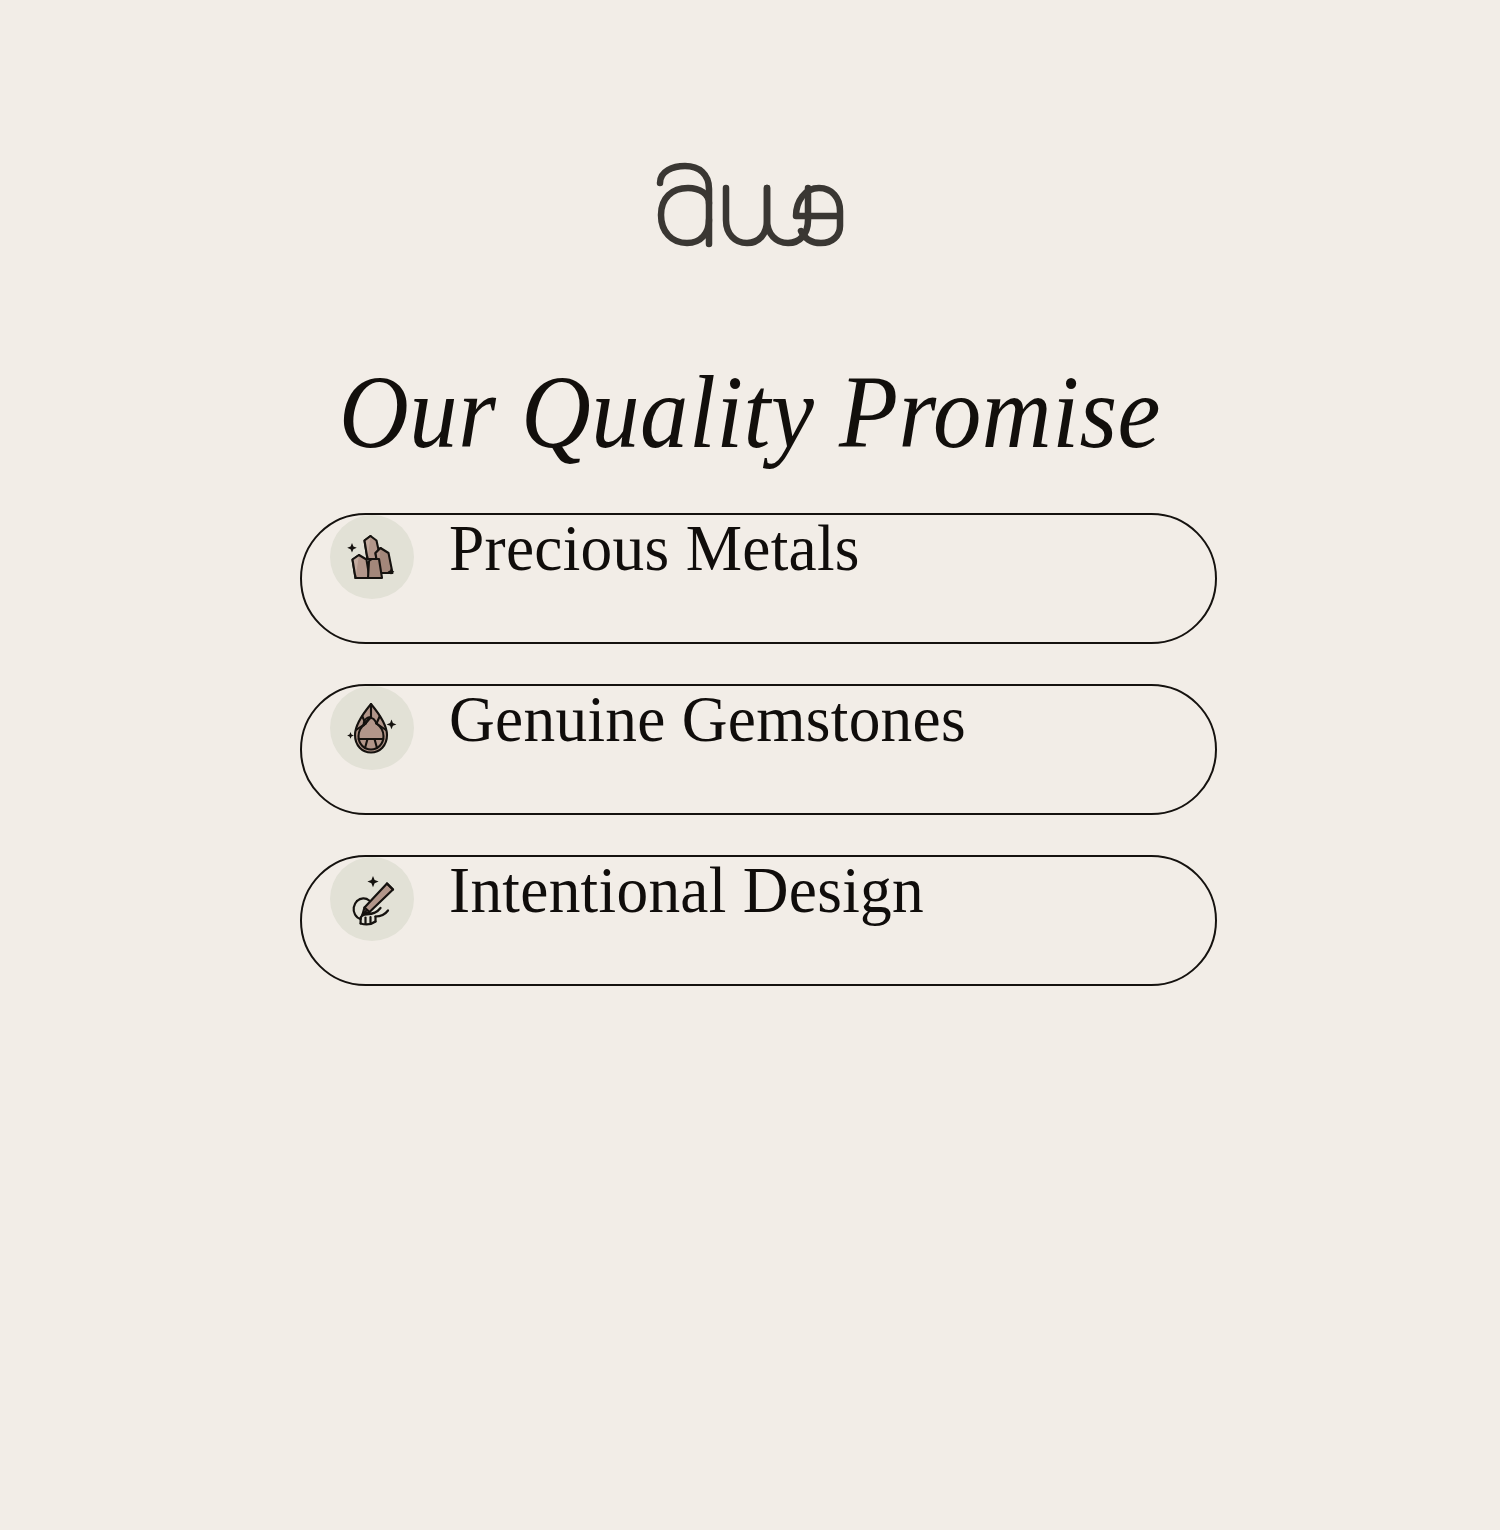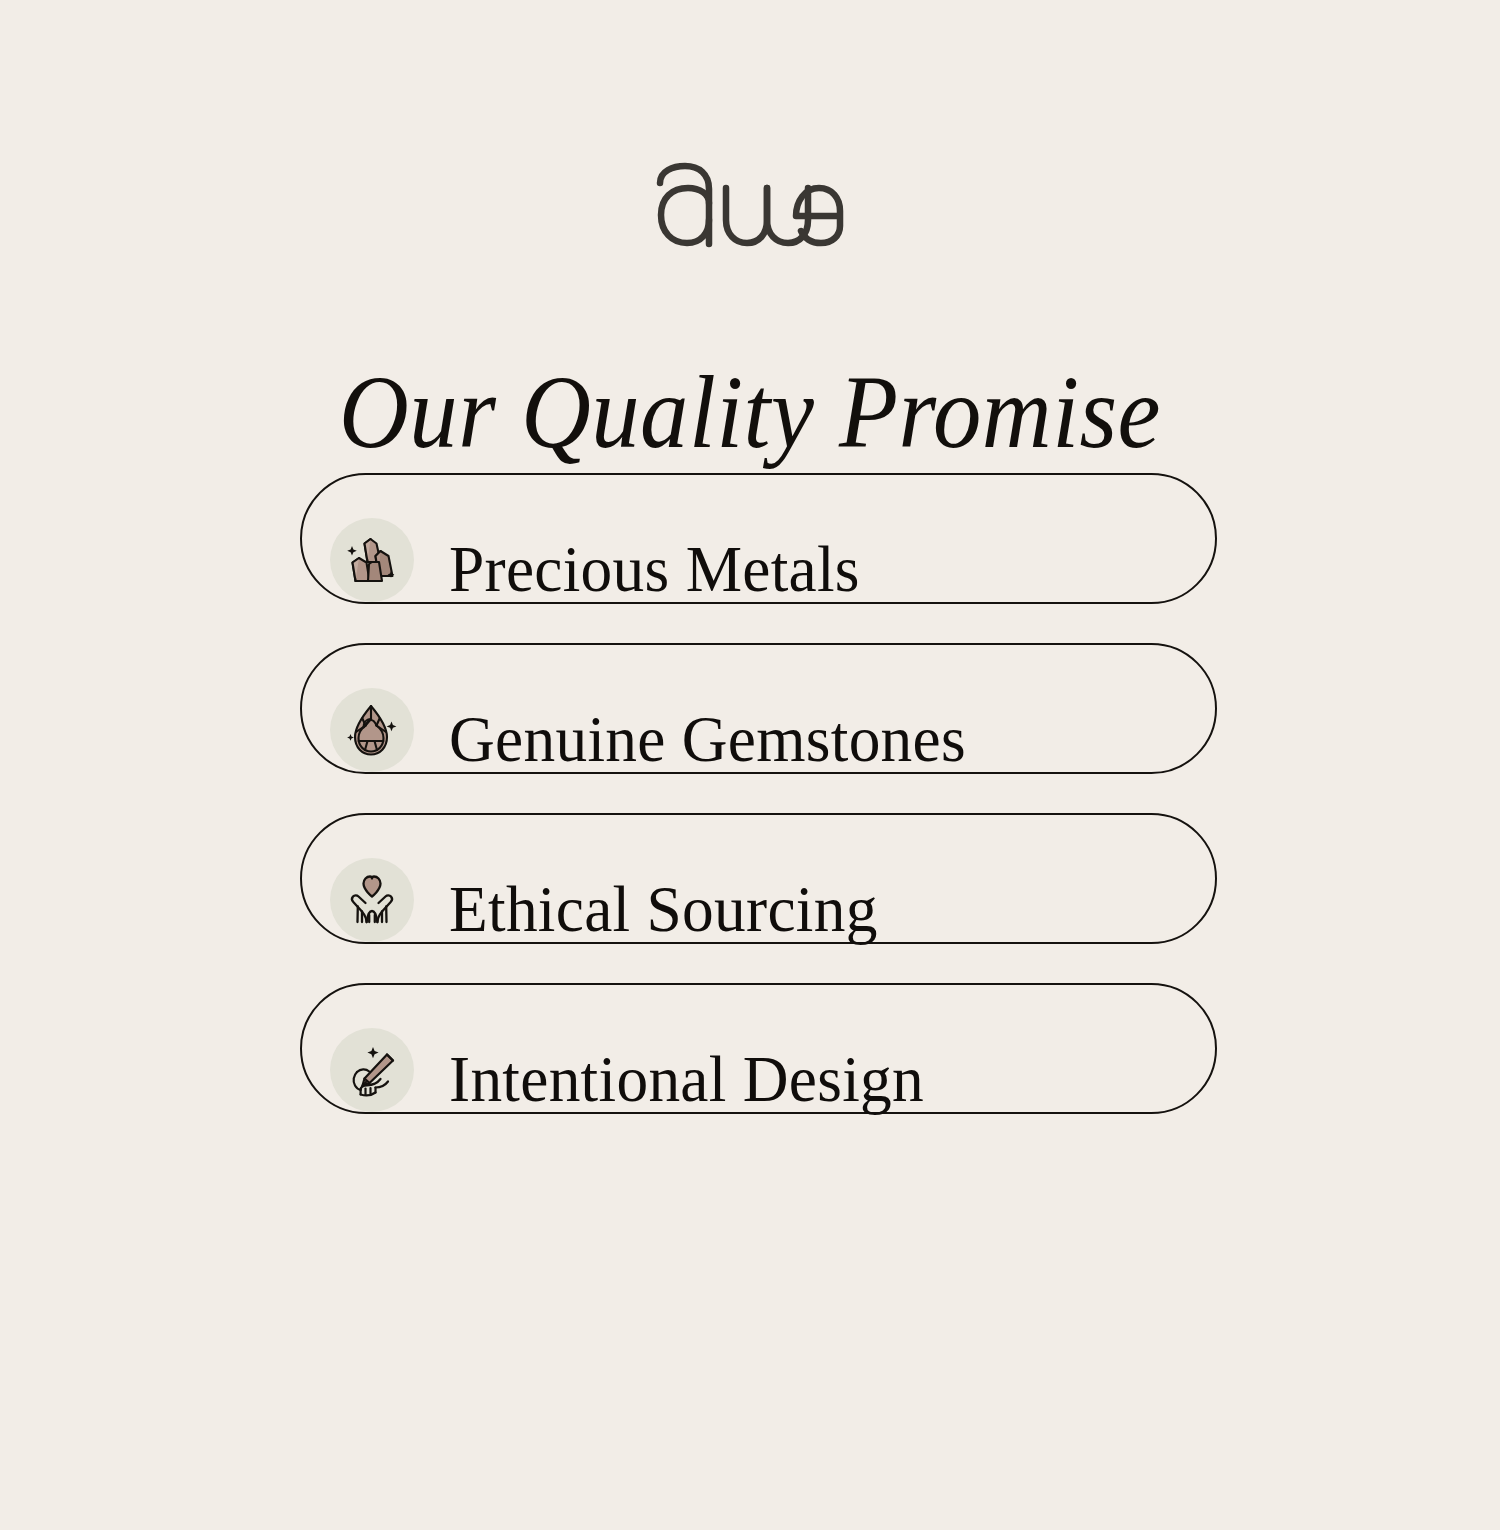--- a/index.html
+++ b/index.html
@@ -64,22 +64,23 @@
   .promise-row {
     position: relative;
     box-sizing: border-box;
     width: 917px;
     height: 131px;
     margin-bottom: 39px;
     border: 2px solid #15120f;
     border-radius: 70px;
     background: #f2ede7;
     display: flex;
-    align-items: flex-end;
+    align-items: flex-start;
     padding-left: 28px;
+    margin-top: 40px;
   }
   .promise-row:last-child { margin-bottom: 0; }
 
   .icon-badge {
     flex: 0 0 auto;
     width: 84px;
     height: 84px;
     border-radius: 50%;
     background: #e2e1d6;
     display: flex;
@@ -166,44 +167,20 @@
           <path d="M22 49 L24.5 40"></path>
           <path d="M34 49 L31.5 40"></path>
 
           <path d="M48.5 20.5 L49.9 24 L53.4 25.4 L49.9 26.8 L48.5 30.3 L47.1 26.8 L43.6 25.4 L47.1 24 Z" fill="#15120f" stroke="none"></path>
           <path d="M7.5 33 L8.5 35.4 L10.9 36.4 L8.5 37.4 L7.5 39.8 L6.5 37.4 L4.1 36.4 L6.5 35.4 Z" fill="#15120f" stroke="none"></path>
         </svg>
       </span>
       <span class="promise-label">Genuine Gemstones</span>
     </div>
 
-    <div class="promise-row">
-      <span class="icon-badge">
-        <svg width="58" height="58" viewBox="0 0 58 58" fill="none" stroke="#15120f" stroke-width="2.3" stroke-linejoin="round" stroke-linecap="round">
-
-          <path d="M29 25.5 C29 25.5, 20.5 19, 20.5 12.6 C20.5 8.4, 23.6 5.5, 27 5.5 C28.9 5.5, 29 7.5, 29 7.5
-                   C29 7.5, 29.1 5.5, 31 5.5 C34.4 5.5, 37.5 8.4, 37.5 12.6 C37.5 19, 29 25.5, 29 25.5 Z" fill="#b2968a"></path>
-
-          <path d="M22.5 32 L15.5 25.5 C13.8 23.9, 11.4 24, 10 25.6 C8.6 27.2, 8.8 29.5, 10.3 31 L18.5 40
-                   C20.4 42.2, 22.1 44.6, 22.8 47 L23.6 51"></path>
-          <path d="M14.8 35.5 L14.5 51"></path>
-          <path d="M19 40.5 L19 51"></path>
-
-          <path d="M35.5 32 L42.5 25.5 C44.2 23.9, 46.6 24, 48 25.6 C49.4 27.2, 49.2 29.5, 47.7 31 L39.5 40
-                   C37.6 42.2, 35.9 44.6, 35.2 47 L34.4 51"></path>
-          <path d="M43.2 35.5 L43.5 51"></path>
-          <path d="M39 40.5 L39 51"></path>
-
-          <path d="M26.2 44 L26.2 51"></path>
-          <path d="M31.8 44 L31.8 51"></path>
-          <path d="M23.6 51 C24.5 44.5, 26.6 40, 29 40 C31.4 40, 33.5 44.5, 34.4 51"></path>
-        </svg>
-      </span>
-      <span class="promise-label">Ethical Sourcing</span>
-    </div>
 
     <div class="promise-row">
       <span class="icon-badge">
         <svg width="58" height="58" viewBox="0 0 58 58" fill="none" stroke="#15120f" stroke-width="2.2" stroke-linejoin="round" stroke-linecap="round">
 
           <path d="M44 13.5 L50 19.5 L26.5 42 L19.5 44.5 L21.5 37.5 Z" fill="#b2968a"></path>
           <path d="M44 13.5 L50 19.5"></path>
           <path d="M21.5 37.5 L26.5 42"></path>
 
           <path d="M19.5 44.5 L23 41"></path>

